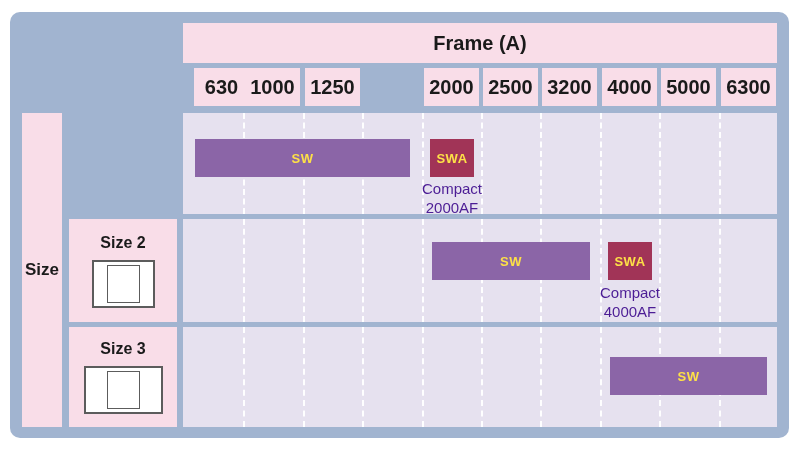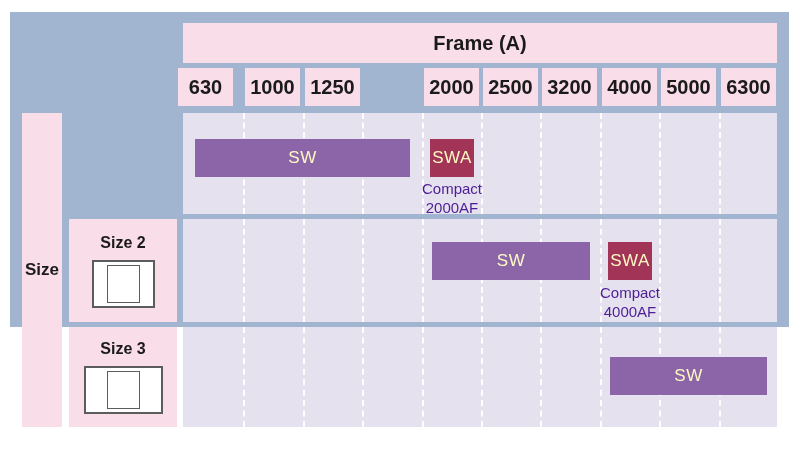--- a/index.html
+++ b/index.html
@@ -1,22 +1,23 @@
 <!DOCTYPE html>
 <html><head>
 <meta charset="utf-8">
 <style>
   html,body { margin:0; padding:0; background:#ffffff; }
   .canvas {
     position:relative; width:800px; height:450px; background:#ffffff;
     font-family:"Liberation Sans", sans-serif; overflow:hidden;
   }
   .frame {
-    position:absolute; left:10px; top:12px; width:779px; height:315px;
+    position:absolute; left:10px; top:12px; width:779px; height:426px;
     background:#a1b4d0;
+    border-radius:10px;
   }
   .cell {
     position:absolute; display:flex; align-items:center; justify-content:center;
     background:#f9dde8; color:#1a1a1a;
   }
   .band-title {
     left:173px; top:11px; width:594px; height:40px;
     font-size:20px; font-weight:600;
   }
   .colcell { top:56px; height:38px; width:55px; font-size:20px; font-weight:600; }
@@ -34,38 +35,38 @@
     display:flex; align-items:center; justify-content:center; box-sizing:border-box;
   }
   .icon-inner { background:#ffffff; border:1.5px solid #5c5c5c; box-sizing:border-box; }
   .rowbox { position:absolute; left:173px; width:594px; background:#e6e1ef; }
   .gridline {
     position:absolute; top:0; bottom:0; width:0;
     border-left:2px dashed rgba(255,255,255,0.95);
   }
   .bar {
     position:absolute; height:38px; display:flex; align-items:center; justify-content:center;
-    color:#fef9c3; font-size:17px; font-weight:400; letter-spacing:0.5px;
+    color:#fde047; font-size:13px; font-weight:700; letter-spacing:0.5px;
   }
   .sw  { background:#8b65a7; }
   .swa { background:#a13457; }
   .note {
     position:absolute; width:130px; text-align:center;
     font-size:15px; line-height:19px; color:#4c1d95;
   }
 </style>
 </head>
 <body>
 
 <div class="canvas">
   <div class="frame">
 
     <div class="cell band-title">Frame (A)</div>
 
-    <div class="cell colcell" style="left:168px">630</div>
+    <div class="cell colcell" style="left:184px">630</div>
     <div class="cell colcell" style="left:235px">1000</div>
     <div class="cell colcell" style="left:295px">1250</div>
     <div class="cell colcell" style="left:414px">2000</div>
     <div class="cell colcell" style="left:473px">2500</div>
     <div class="cell colcell" style="left:532px">3200</div>
     <div class="cell colcell" style="left:592px">4000</div>
     <div class="cell colcell" style="left:651px">5000</div>
     <div class="cell colcell" style="left:711px">6300</div>
 
     <div class="cell size-cell">Size</div>

